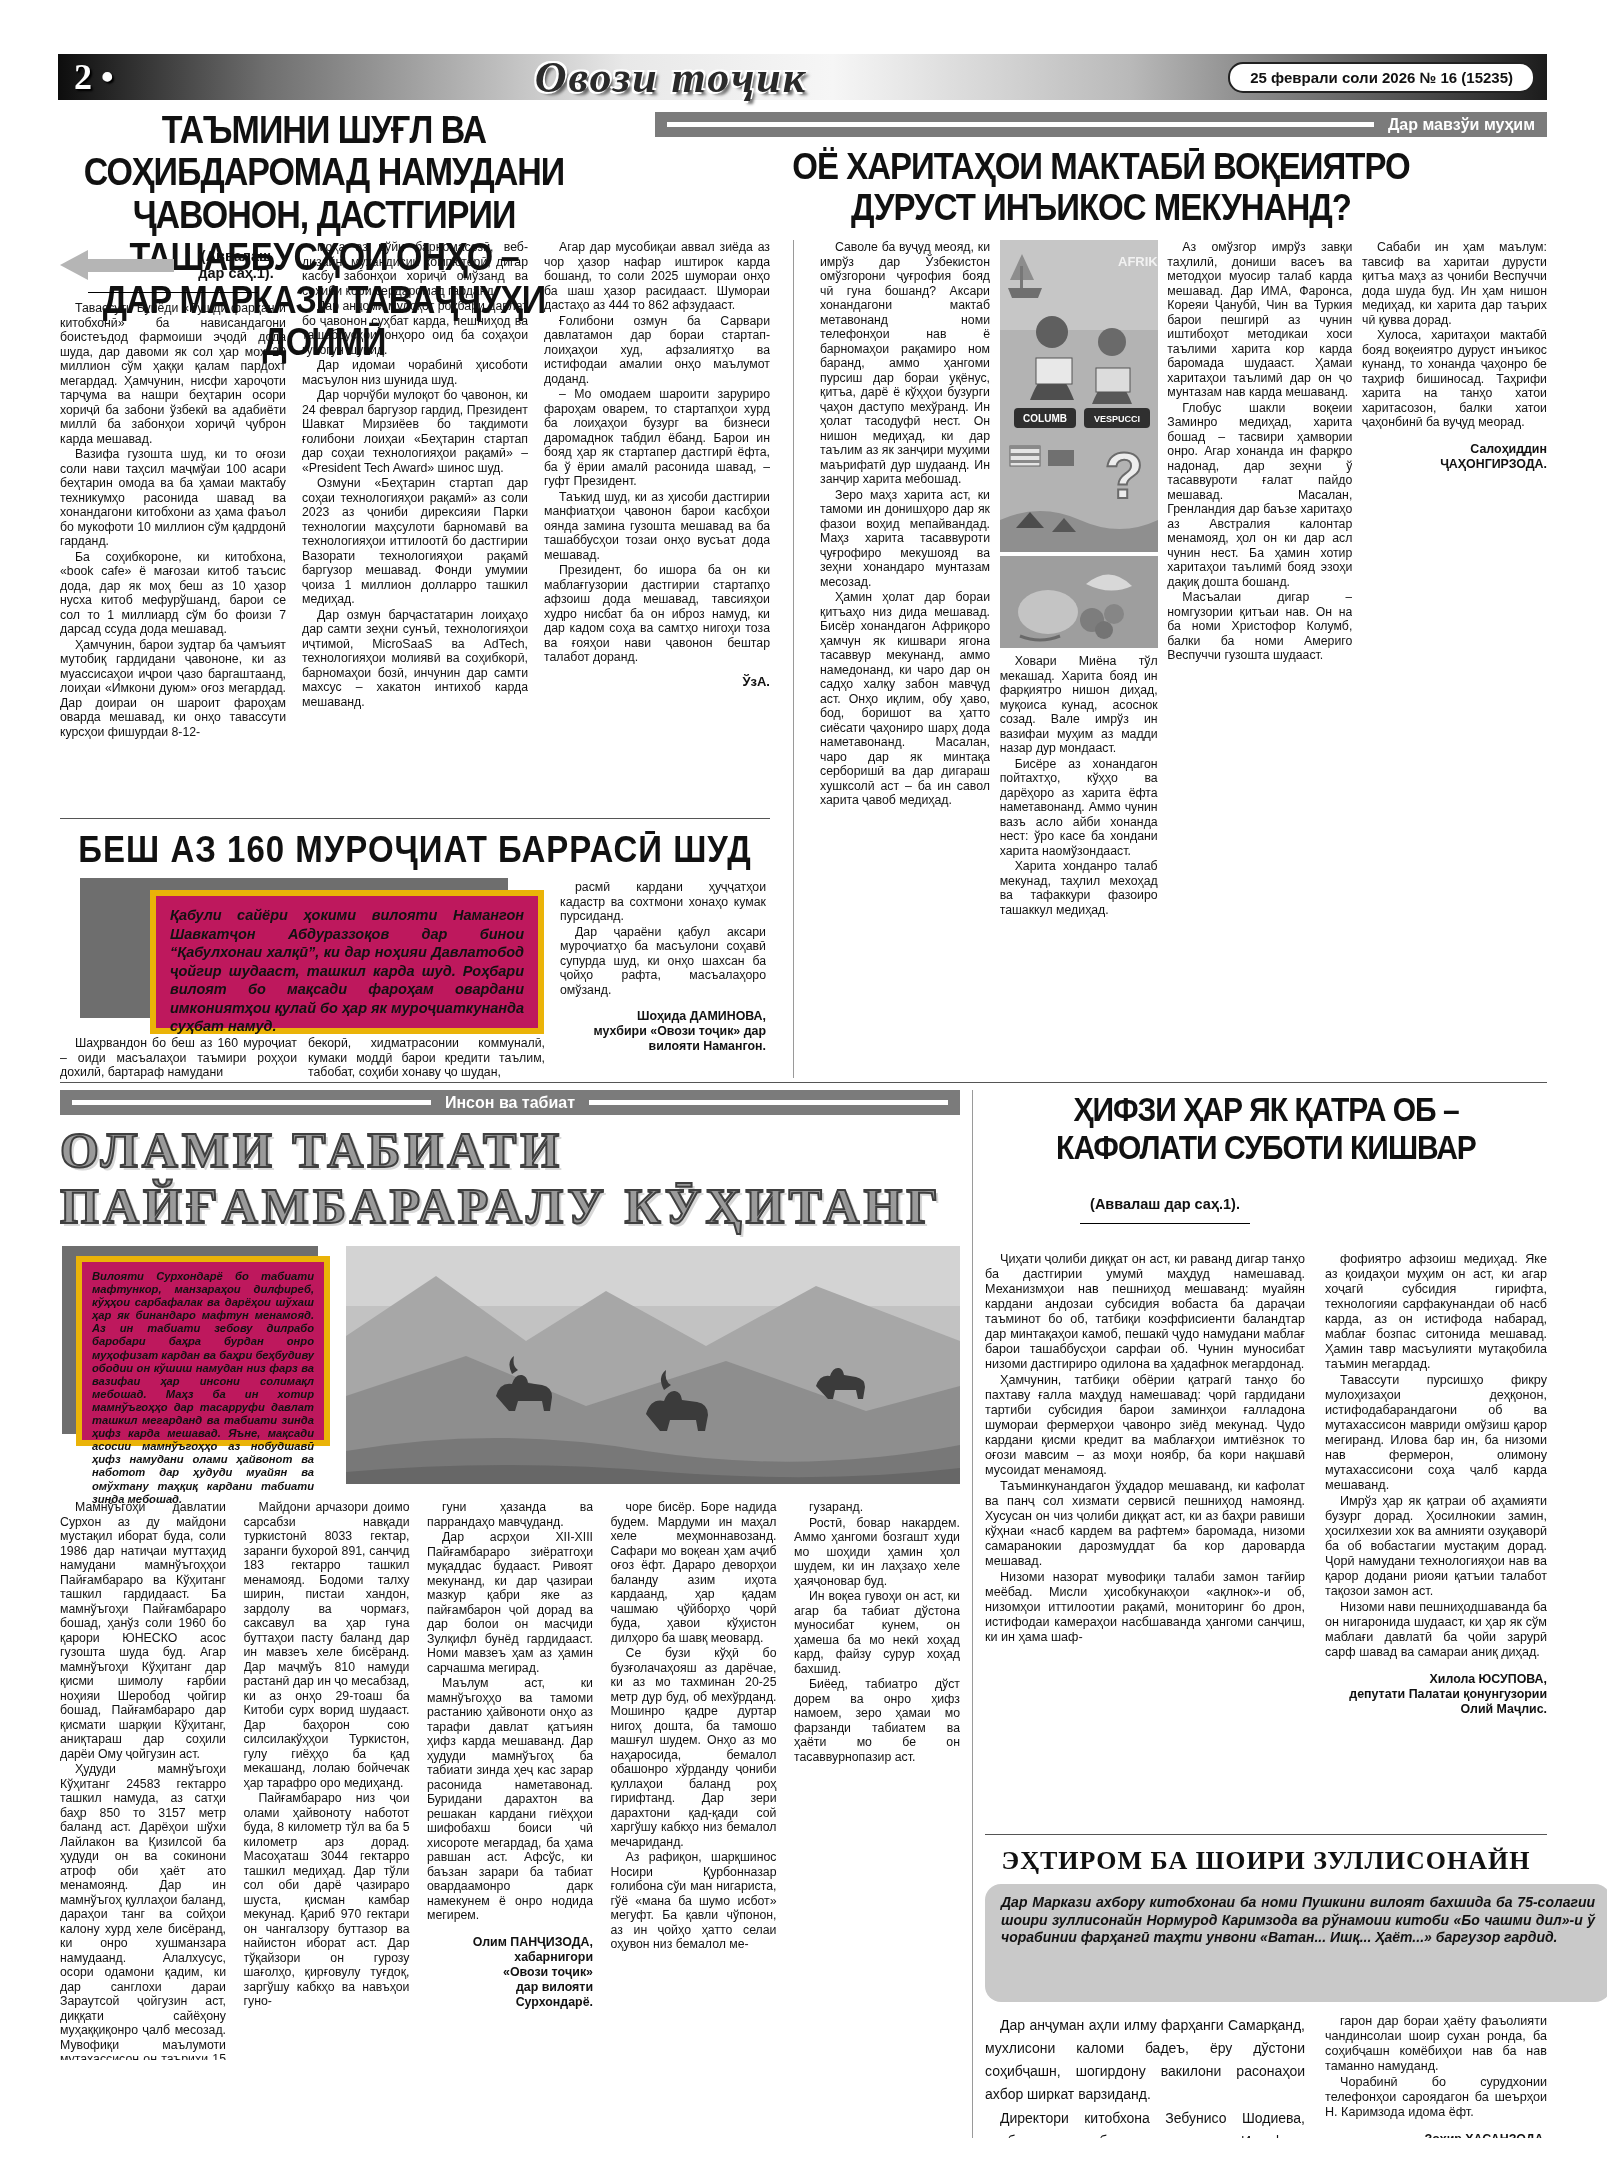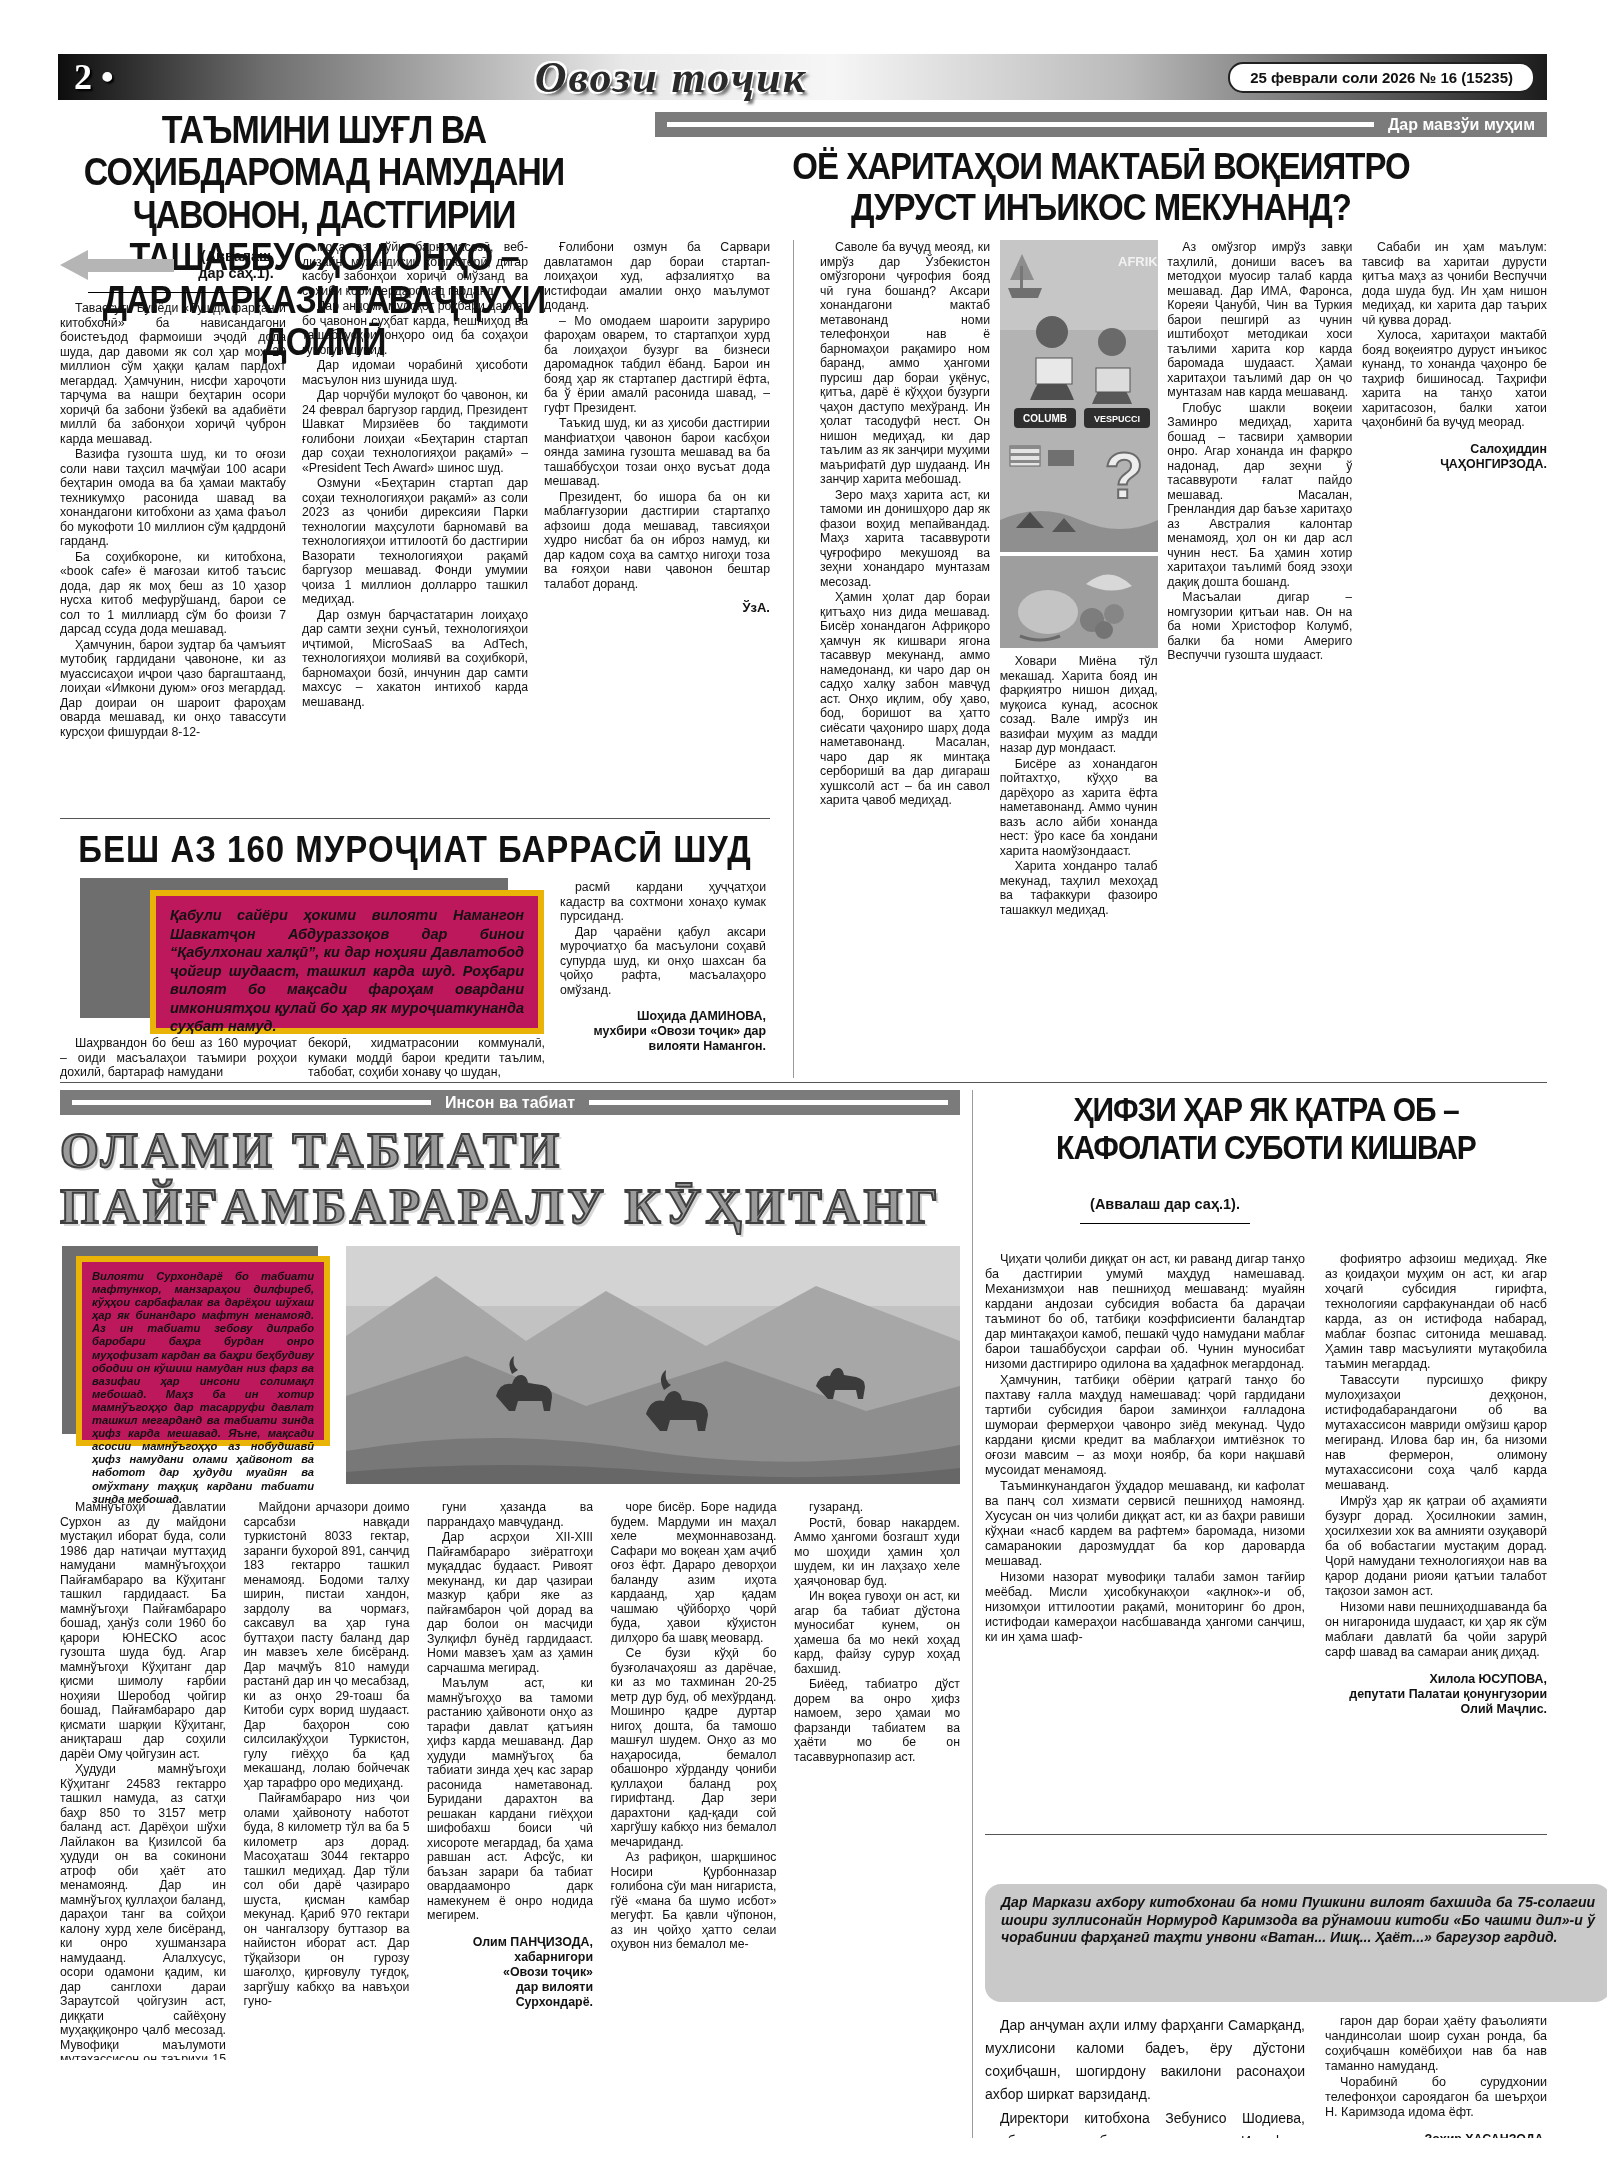--- a/index.html
+++ b/index.html
@@ -91,20 +91,21 @@
           <p class="para">моҳа аз рўйи барномасозӣ, веб-дизайн, муҳандисии компютерӣ, дигар касбу забонҳои хориҷӣ омўзанд ва соҳиби кори сердаромад гарданд.</p>
           <p class="para">Дар анҷоми мулоқот роҳбари давлат бо ҷавонон суҳбат карда, пешниҳод ва ташаббусҳои онҳоро оид ба соҳаҳои гуногун шунид.</p>
           <p class="para">Дар идомаи чорабинӣ ҳисоботи масъулон низ шунида шуд.</p>
           <p class="para">Дар чорчўби мулоқот бо ҷавонон, ки 24 феврал баргузор гардид, Президент Шавкат Мирзиёев бо тақдимоти ғолибони лоиҳаи «Беҳтарин стартап дар соҳаи технологияҳои рақамӣ» – «President Tech Award» шинос шуд.</p>
           <p class="para">Озмуни «Беҳтарин стартап дар соҳаи технологияҳои рақамӣ» аз соли 2023 аз ҷониби дирексияи Парки технологии маҳсулоти барномавӣ ва технологияҳои иттилоотӣ бо дастгирии Вазорати технологияҳои рақамӣ баргузор мешавад. Фонди умумии ҷоиза 1 миллион долларро ташкил медиҳад.</p>
           <p class="para">Дар озмун барҷастатарин лоиҳаҳо дар самти зеҳни сунъӣ, технологияҳои иҷтимоӣ, MicroSaaS ва AdTech, технологияҳои молиявӣ ва соҳибкорӣ, барномаҳои бозӣ, инчунин дар самти махсус – хакатон интихоб карда мешаванд.</p>
         </div>
     </div>
     <div class="col" style="width:226px;">
       <div>
+          <p class="para">Агар дар мусобиқаи аввал зиёда аз чор ҳазор нафар иштирок карда бошанд, то соли 2025 шумораи онҳо ба шаш ҳазор расидааст. Шумораи дастаҳо аз 444 то 862 афзудааст.</p>
           <p class="para">Ғолибони озмун ба Сарвари давлатамон дар бораи стартап-лоиҳаҳои худ, афзалиятҳо ва истифодаи амалии онҳо маълумот доданд.</p>
           <p class="para">– Мо омодаем шароити заруриро фароҳам оварем, то стартапҳои хурд ба лоиҳаҳои бузург ва бизнеси даромаднок табдил ёбанд. Барои ин бояд ҳар як стартапер дастгирӣ ёфта, ба ў ёрии амалӣ расонида шавад, – гуфт Президент.</p>
           <p class="para">Таъкид шуд, ки аз ҳисоби дастгирии манфиатҳои ҷавонон барои касбҳои оянда замина гузошта мешавад ва ба ташаббусҳои тозаи онҳо вусъат дода мешавад.</p>
           <p class="para">Президент, бо ишора ба он ки маблағгузории дастгирии стартапҳо афзоиш дода мешавад, тавсияҳои худро нисбат ба он иброз намуд, ки дар кадом соҳа ва самтҳо нигоҳи тоза ва ғояҳои нави ҷавонон бештар талабот доранд.</p>
         </div>
       <div class="signature">ЎзА.</div>
     </div>
   </div>
 
   <div class="abs vrule" style="left:793px;top:240px;height:838px;"></div>
@@ -295,20 +296,21 @@
           <p class="para">Имрўз ҳар як қатраи об аҳамияти бузург дорад. Ҳосилнокии замин, ҳосилхезии хок ва амнияти озуқаворӣ ба об вобастагии мустақим дорад. Ҷорӣ намудани технологияҳои нав ва қарор додани риояи қатъии талабот тақозои замон аст.</p>
           <p class="para">Низоми нави пешниҳодшаванда ба он нигаронида шудааст, ки ҳар як сўм маблағи давлатӣ ба ҷойи зарурӣ сарф шавад ва самараи аниқ диҳад.</p>
         </div>
       <div class="byline">Хилола ЮСУПОВА,
 депутати Палатаи қонунгузории
 Олий Маҷлис.</div>
     </div>
   </div>
 
   <div class="abs hrule" style="left:985px;top:1834px;width:562px;"></div>
+  <div class="abs hl-poet">ЭҲТИРОМ БА ШОИРИ  ЗУЛЛИСОНАЙН</div>
   <div class="abs poetbox" style="left:985px;top:1884px;width:626px;height:118px;">Дар Маркази ахбору китобхонаи ба номи Пушкини вилоят бахшида ба 75-солагии шоири зуллисонайн Нормурод Каримзода ва рўнамоии китоби «Бо чашми дил»-и ў чорабинии фарҳангӣ таҳти унвони «Ватан... Ишқ... Ҳаёт...» баргузор гардид.</div>
   <div class="abs cols" style="left:985px;top:2014px;width:562px;height:124px;">
     <div class="col" style="width:320px;font-size:14px;line-height:23px;">
       <div>
           <p class="para">Дар анҷуман аҳли илму фарҳанги Самарқанд, мухлисони каломи бадеъ, ёру дўстони соҳибҷашн, шогирдону вакилони расонаҳои ахбор ширкат варзиданд.</p>
           <p class="para">Директори китобхона Зебунисо Шодиева, роҳбари шуъбаи тоҷикии Иттифоқи нависандагони вилоят Асадулло Исмоилзода, собиқ муҳаррири рўзномаи «Овози Самарқанд» Озод Ҳамидзода, профессор Аслиддин Қамарзода ва ди-</p>
         </div>
     </div>
     <div class="col" style="width:222px;font-size:12.6px;line-height:15px;">
       <div>

